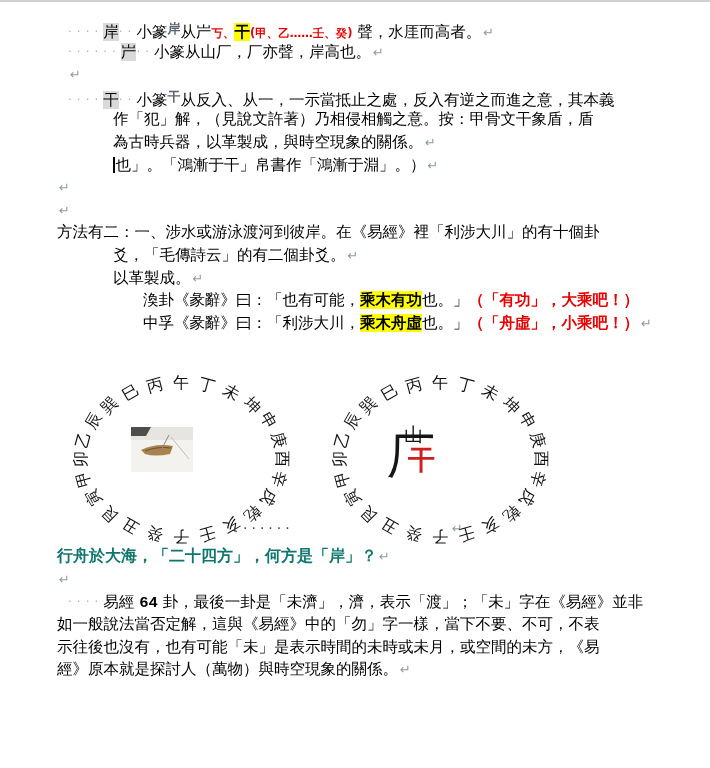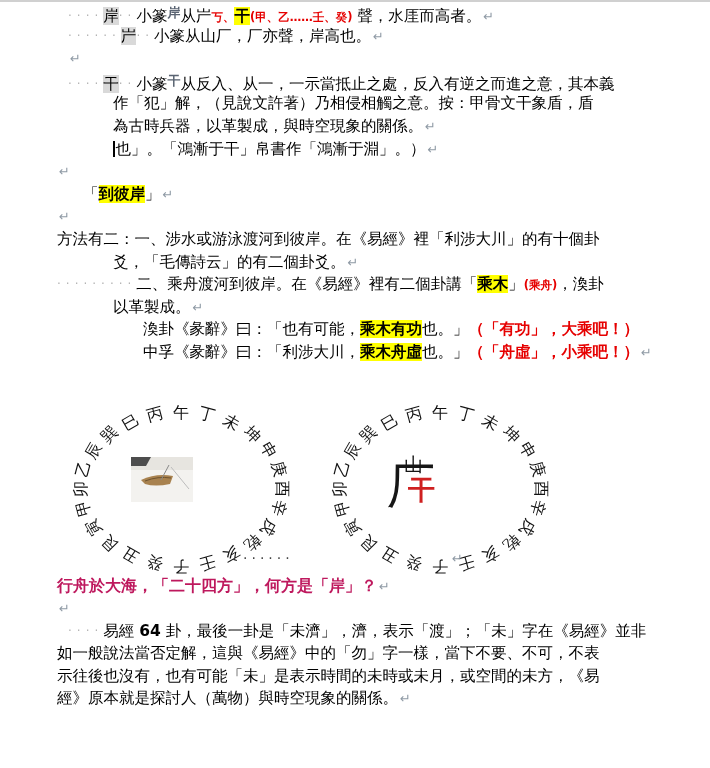--- a/index.html
+++ b/index.html
@@ -1,35 +1,35 @@
 <!DOCTYPE html>
 <html><head>
 <meta charset="utf-8">
 <style>
   html,body{margin:0;padding:0;}
   body{
     width:710px;height:768px;background:#ffffff;overflow:hidden;
     font-family:"DejaVu Sans","Liberation Sans",sans-serif;
     color:#000;border-top:2px solid #d0d0d0;box-sizing:border-box;
   }
-  #doc{}
+  #doc{padding-top:16px;}
   .line{height:22.6px;line-height:22.6px;font-size:15.5px;white-space:nowrap;}
   .ind0{padding-left:57px;}
   .ind1{padding-left:68px;}
   .ind2{padding-left:83px;}
   .ind3{padding-left:113px;}
   .ind4{padding-left:143px;}
   .dots{color:#b3b3b3;letter-spacing:5px;font-size:12px;vertical-align:1px;}
   .pilcrow{color:#8f9aa5;font-size:13px;padding-left:2px;}
   .hl-gray{background:#d9d9d9;}
   .hl-yellow{background:#ffff00;font-weight:bold;}
   .red{color:#e60000;font-weight:bold;}
   .small{font-size:11.5px;letter-spacing:0;}
-  .bold{font-weight:bold;}
-  .redbold{color:#be185d;font-weight:bold;font-size:16px;}
+  .bold{font-weight:bold;font-family:Liberation Mono, monospace;}
+  .redbold{color:#0f766e;font-weight:bold;font-size:16px;}
   .seal{color:#5a6472;font-size:13px;vertical-align:4px;font-weight:bold;}
   .cursor{display:inline-block;width:1.5px;height:16px;background:#000;vertical-align:-3px;margin-right:1px;}
   
   #circles-row{position:relative;height:170px;margin-top:41px;}
   .compass{position:absolute;width:226px;height:168px;top:0;}
   #compass-left{left:68px;}
   #compass-right{left:327px;}
   .cch{position:absolute;font-size:16px;font-weight:500;color:#111;}
   .center-box{position:absolute;}
   #boat-photo-box{left:63px;top:52px;width:62px;height:45px;}
@@ -47,25 +47,23 @@
 <div id="doc">
   <div id="lines-top">
       <div class="line ind1"><span class="dots">····</span><span class="hl-gray">岸</span><span class="dots">··</span><span>小篆</span><span class="seal">岸</span><span>从屵</span><span class="red small">丂、</span><span class="hl-yellow">干</span><span class="red small">(甲、乙……壬、癸)</span><span> 聲，水厓而高者。</span><span class="pilcrow">↵</span></div>
       <div class="line ind1"><span class="dots">······</span><span class="hl-gray">屵</span><span class="dots">··</span><span>小篆从山厂，厂亦聲，岸高也。</span><span class="pilcrow">↵</span></div>
       <div class="line ind1"><span class="pilcrow">↵</span></div>
       <div class="line ind1"><span class="dots">····</span><span class="hl-gray">干</span><span class="dots">··</span><span>小篆</span><span class="seal">干</span><span>从反入、从一，一示當抵止之處，反入有逆之而進之意，其本義</span></div>
       <div class="line ind3"><span>作「犯」解，（見說文許著）乃相侵相觸之意。按：甲骨文干象盾，盾</span></div>
       <div class="line ind3"><span>為古時兵器，以革製成，與時空現象的關係。</span><span class="pilcrow">↵</span></div>
       <div class="line ind3"><span class="cursor"></span><span>也」。「鴻漸于干」帛書作「鴻漸于淵」。）</span><span class="pilcrow">↵</span></div>
       <div class="line ind0"><span class="pilcrow">↵</span></div>
-      <div class="line ind2"><span>「</span><span class="hl-yellow">到彼岸</span><span>」</span><span class="pilcrow">↵</span></div>
       <div class="line ind0"><span class="pilcrow">↵</span></div>
       <div class="line ind0"><span>方法有二：一、涉水或游泳渡河到彼岸。在《易經》裡「利涉大川」的有十個卦</span></div>
       <div class="line ind3"><span>爻，「毛傳詩云」的有二個卦爻。</span><span class="pilcrow">↵</span></div>
-      <div class="line ind0"><span class="dots">·········</span><span>二、乘舟渡河到彼岸。在《易經》裡有二個卦講「</span><span class="hl-yellow">乘木</span><span>」</span><span class="red small">(乘舟)</span><span>，渙卦</span></div>
       <div class="line ind3"><span>以革製成。</span><span class="pilcrow">↵</span></div>
       <div class="line ind4"><span>渙卦《彖辭》曰：「也有可能，</span><span class="hl-yellow">乘木有功</span><span>也。」</span><span class="red">（「有功」，大乘吧！）</span></div>
       <div class="line ind4"><span>中孚《彖辭》曰：「利涉大川，</span><span class="hl-yellow">乘木舟虛</span><span>也。」</span><span class="red">（「舟虛」，小乘吧！）</span><span class="pilcrow">↵</span></div>
     </div>
 
   <div id="circles-row">
     <div class="compass" id="compass-left">
       <div class="center-box" id="boat-photo-box">
         <svg width="62" height="45" viewBox="0 0 62 45" xmlns="http://www.w3.org/2000/svg">
           <rect width="62" height="45" fill="#f3f2ef"></rect>

